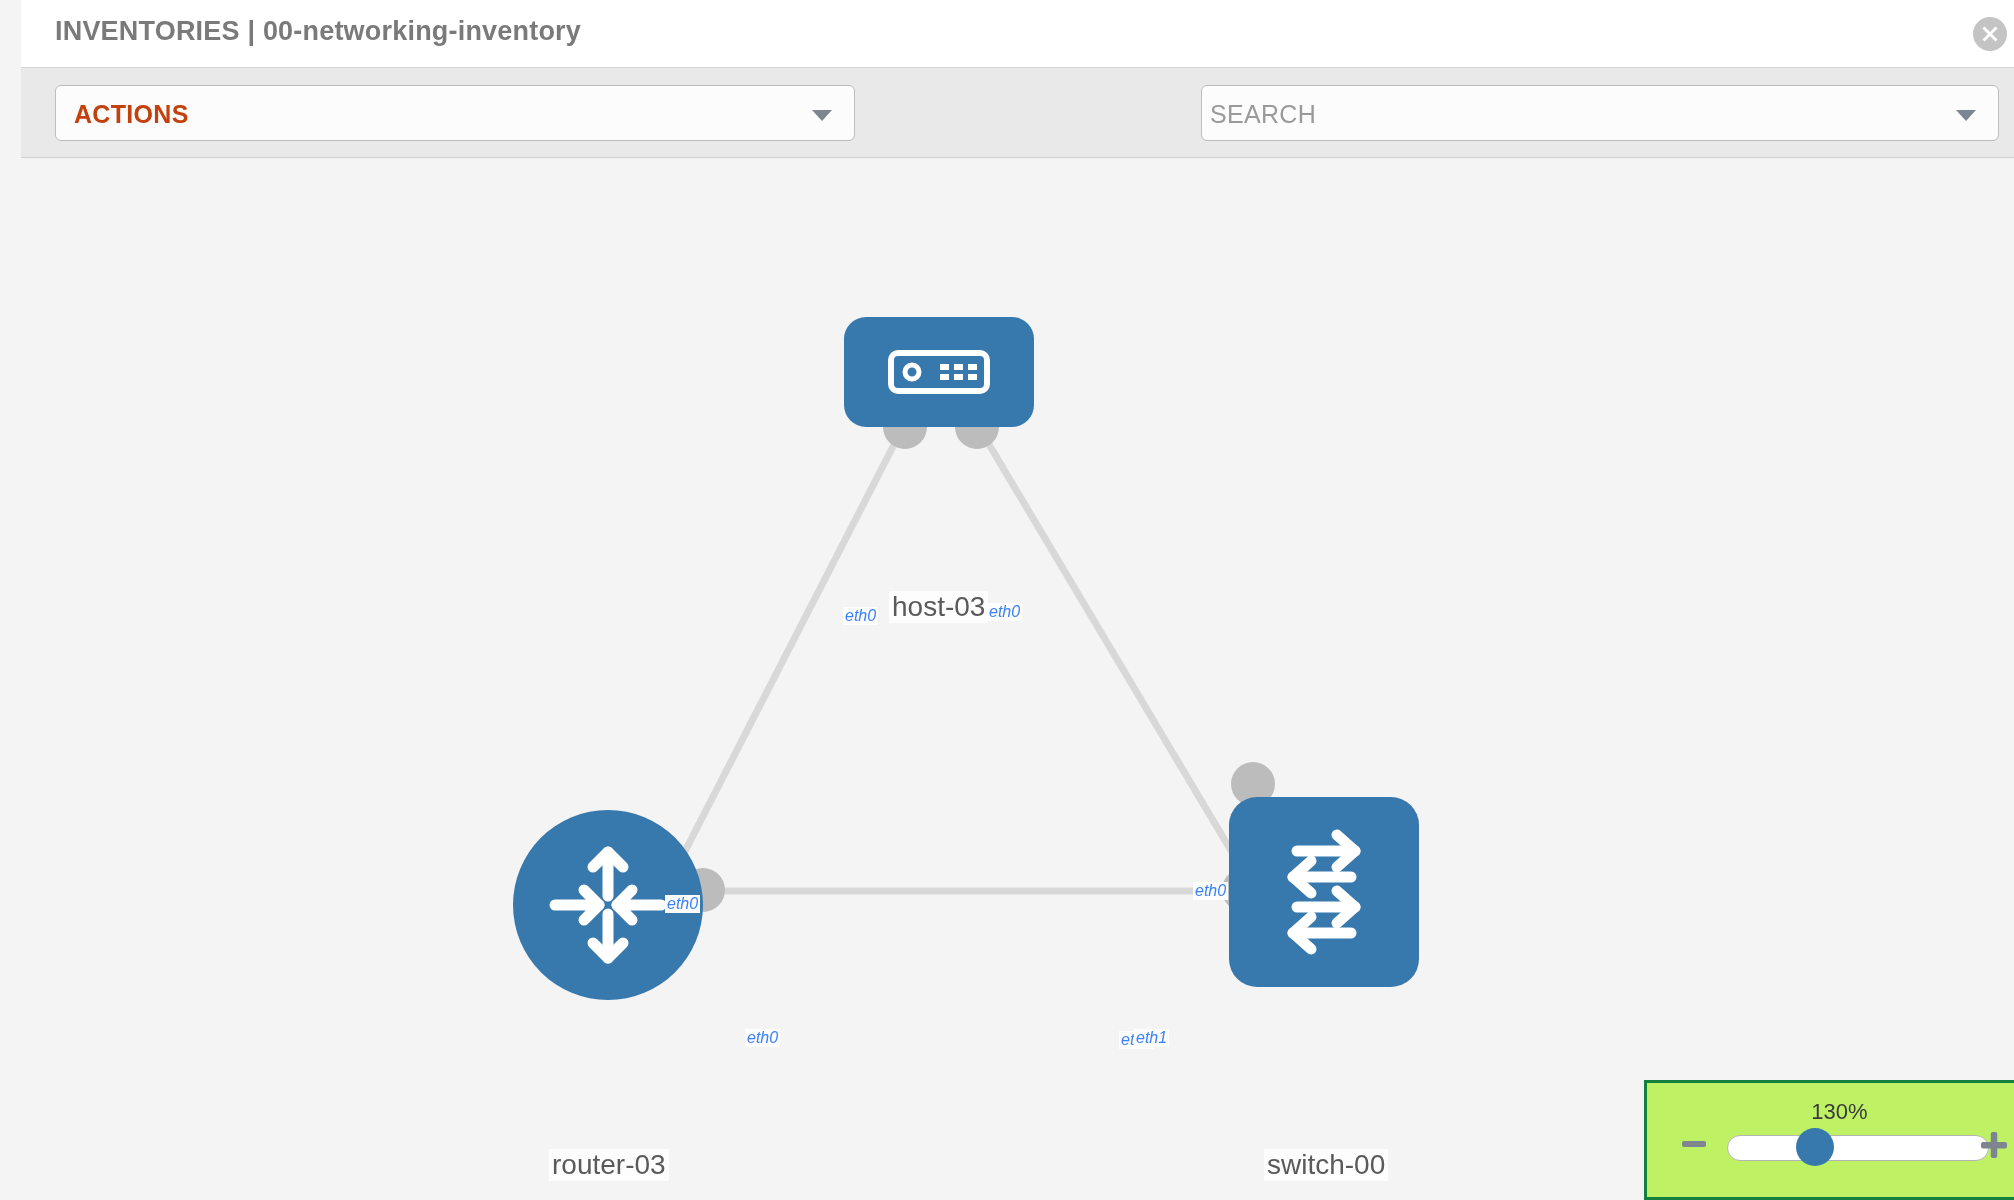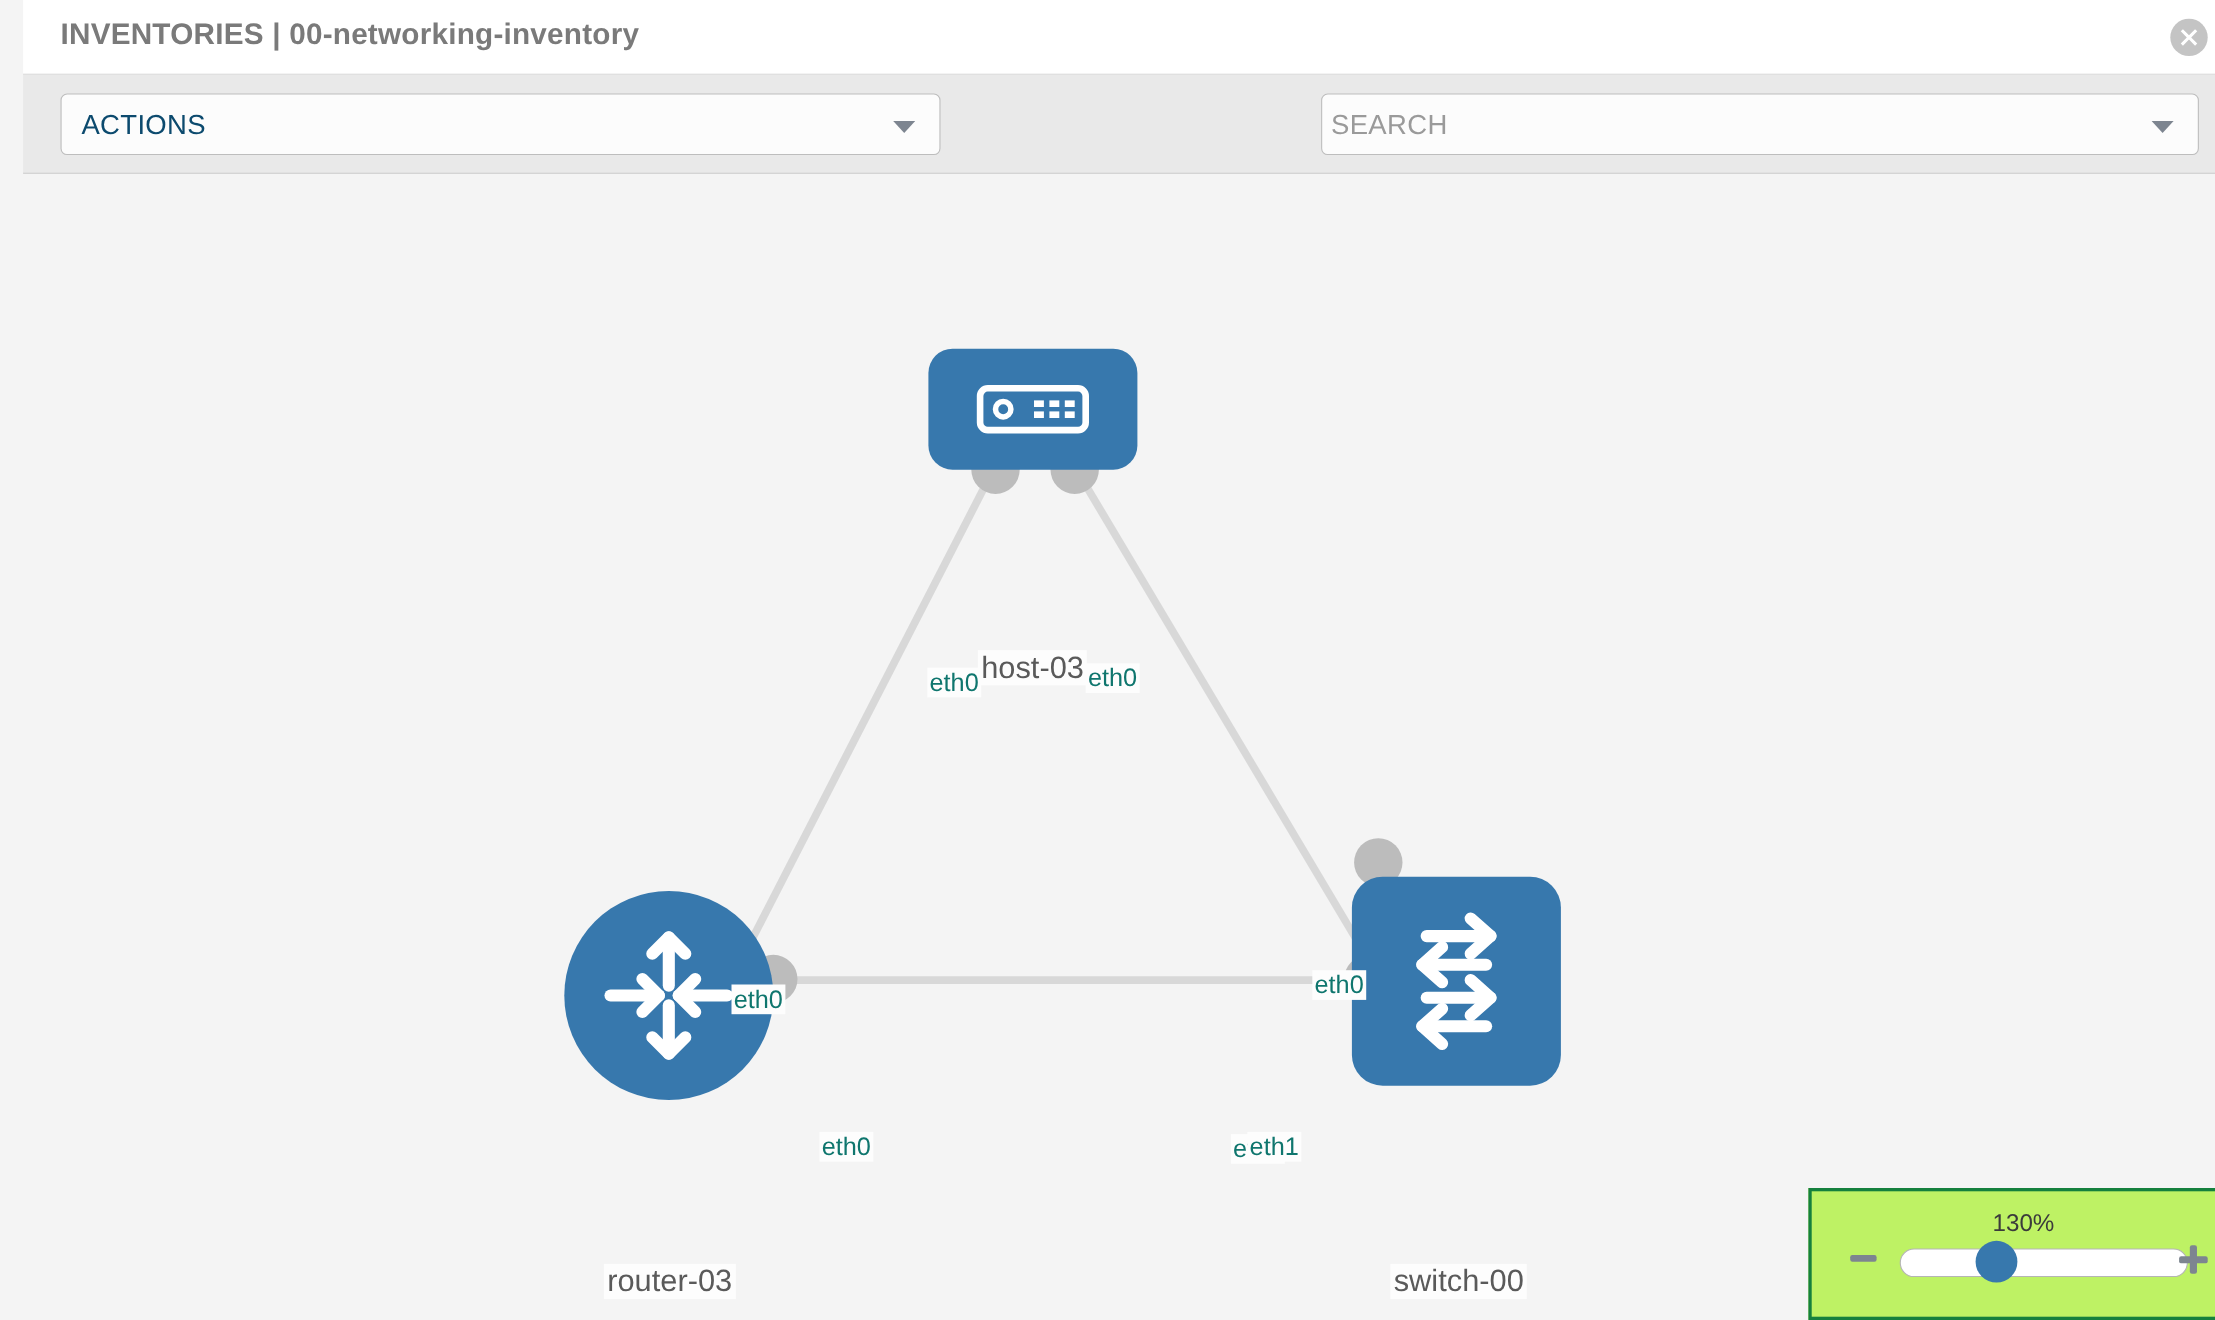--- a/index.html
+++ b/index.html
@@ -37,21 +37,21 @@
   }
   .actions-select {
     position: absolute; left: 34px; top: 17px;
     width: 800px; height: 56px;
     background: #fcfcfc;
     border: 1px solid #bdbdbd; border-radius: 6px;
     cursor: pointer;
   }
   .actions-label {
     position: absolute; left: 18px; top: 14px;
-    font-size: 25px; color: #0c4a6e; letter-spacing: .3px;
+    font-size: 25px; color: #c2410c; letter-spacing: .3px; font-weight: bold;
   }
   .caret {
     position: absolute; right: 22px; top: 24px;
     width: 0; height: 0;
     border-left: 10px solid transparent;
     border-right: 10px solid transparent;
     border-top: 11px solid #7d8590;
   }
   .tool-icon {
     position: absolute; top: 96px;
@@ -104,24 +104,25 @@
     padding: 0 3px;
     white-space: nowrap;
   }
   .label-host   { left: 868px; top: 432px; }
   .label-router { left: 528px; top: 990px; }
   .label-switch { left: 1243px; top: 990px; }
 
   
   .iface-label {
     position: absolute;
-    font-size: 23px; color: #0f766e;
+    font-size: 16px; color: #3b82f6;
     background: #fdfdfd;
     padding: 0 2px;
     white-space: nowrap;
+    font-style: italic;
   }
   .if-host-left   { left: 822px; top: 448px; }
   .if-host-right  { left: 966px; top: 444px; }
   .if-router-up   { left: 644px; top: 736px; }
   .if-switch-up   { left: 1172px; top: 723px; }
   .if-router-rt   { left: 724px; top: 870px; }
   .if-switch-lt-a { left: 1098px; top: 872px; z-index: 1; }
   .if-switch-lt-b { left: 1113px; top: 870px; z-index: 2; }
 
   

